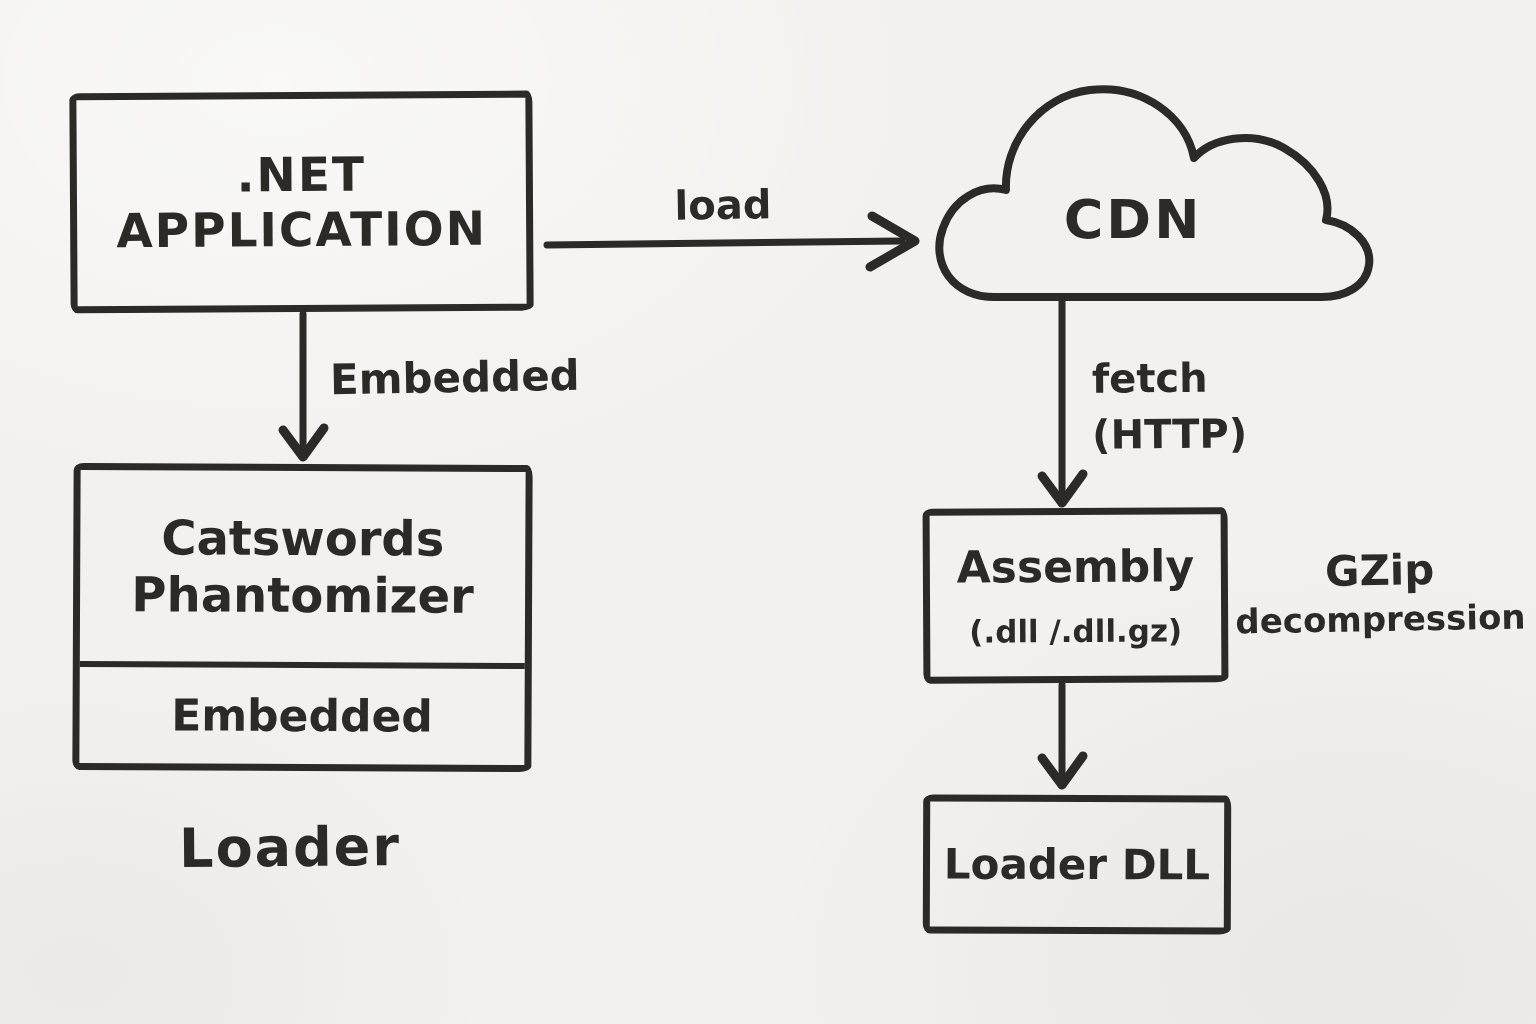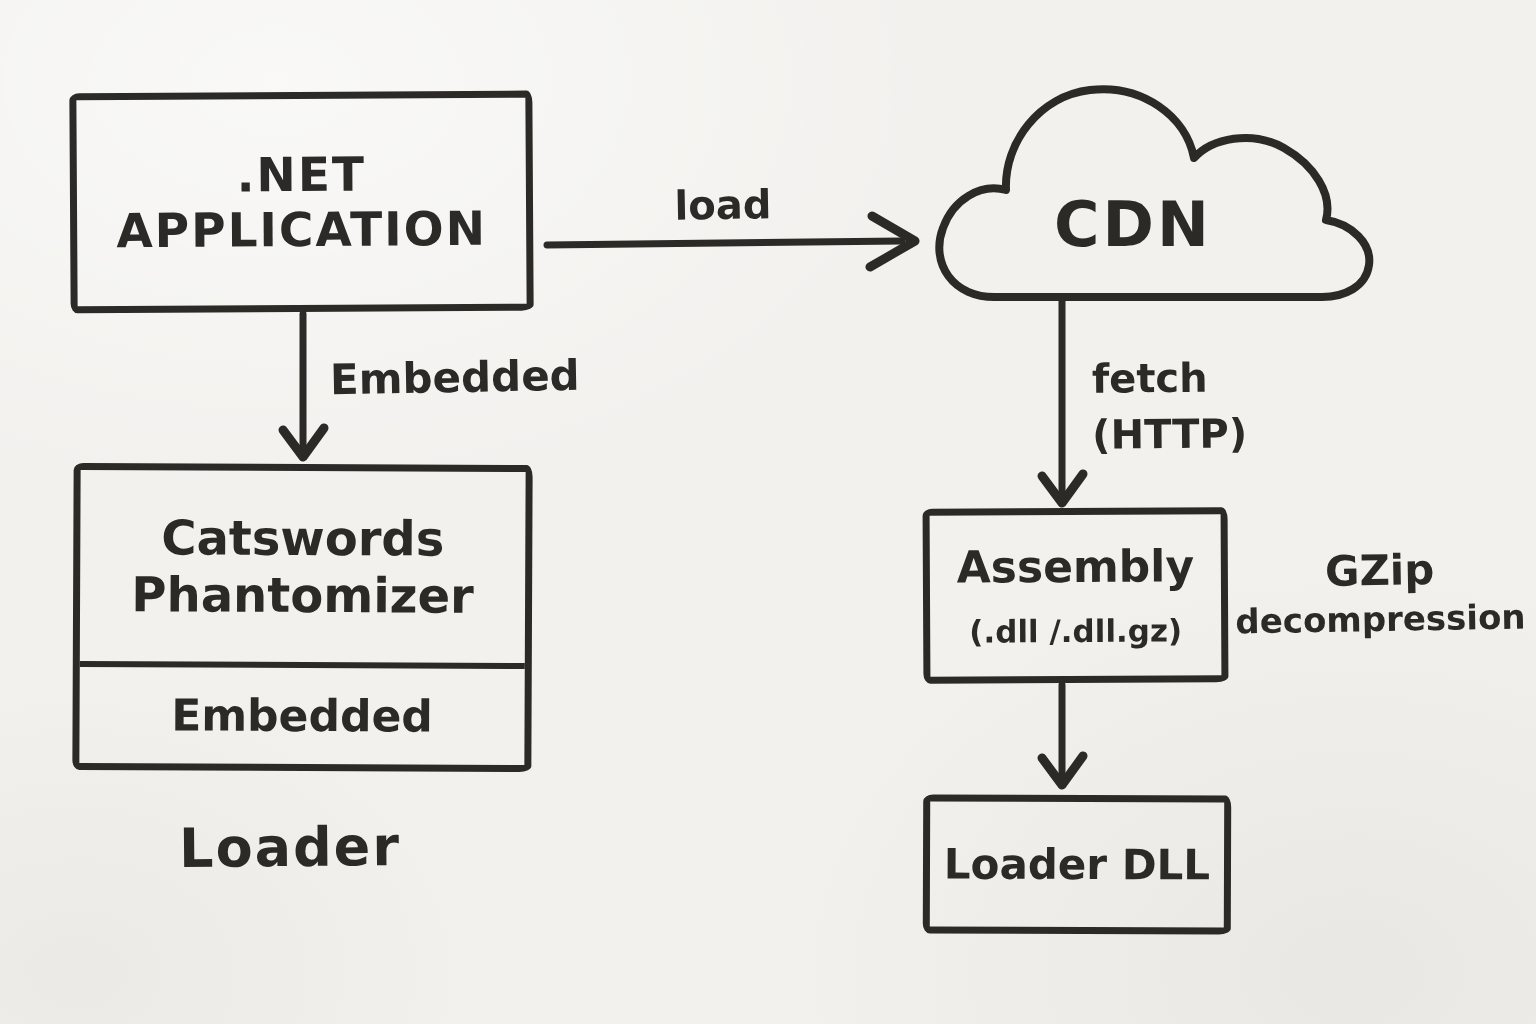--- a/index.html
+++ b/index.html
@@ -31,21 +31,21 @@
   }
   .net-box{left:70px;top:92px;width:463px;height:220px;font-size:47px;letter-spacing:2px;transform:rotate(-0.35deg);}
   .loader-box{left:73px;top:464px;width:459px;height:307px;transform:rotate(0.25deg);}
   .loader-main{flex:1;width:100%;display:flex;flex-direction:column;justify-content:center;font-size:48px;}
   .loader-sub{width:100%;height:102px;border-top:6px solid var(--ink);display:flex;align-items:center;justify-content:center;font-size:44px;box-sizing:border-box;}
   .assembly-box{left:923px;top:508px;width:305px;height:175px;transform:rotate(-0.3deg);}
   .assembly-line1{font-size:44px;}
   .assembly-line2{font-size:31px;margin-top:20px;}
   .native-box{left:923px;top:795px;width:308px;height:139px;font-size:42px;transform:rotate(0.2deg);}
   .label{position:absolute;font-weight:bold;white-space:nowrap;}
-  .cdn-label{left:1133px;top:188px;transform:translateX(-50%);font-size:62px;letter-spacing:3px;}
+  .cdn-label{left:1133px;top:188px;transform:translateX(-50%);font-size:54px;letter-spacing:3px;}
   .load-label{left:723px;top:182px;transform:translateX(-50%) rotate(-1deg);font-size:40px;}
   .embedded-label{left:330px;top:353px;font-size:42px;transform:rotate(-1deg);}
   .fetch-label{left:1092px;top:350px;font-size:40px;line-height:1.4;transform:rotate(-0.5deg);}
   .gzip-label{left:1380px;top:545px;transform:translateX(-50%) rotate(-1deg);text-align:center;line-height:1.25;}
   .gzip-line1{font-size:42px;}
   .gzip-line2{font-size:34px;}
   .loader-caption{left:290px;top:816px;transform:translateX(-50%) rotate(-0.5deg);font-size:54px;letter-spacing:2px;}
   .block{display:block;}
 </style>
 </head>

